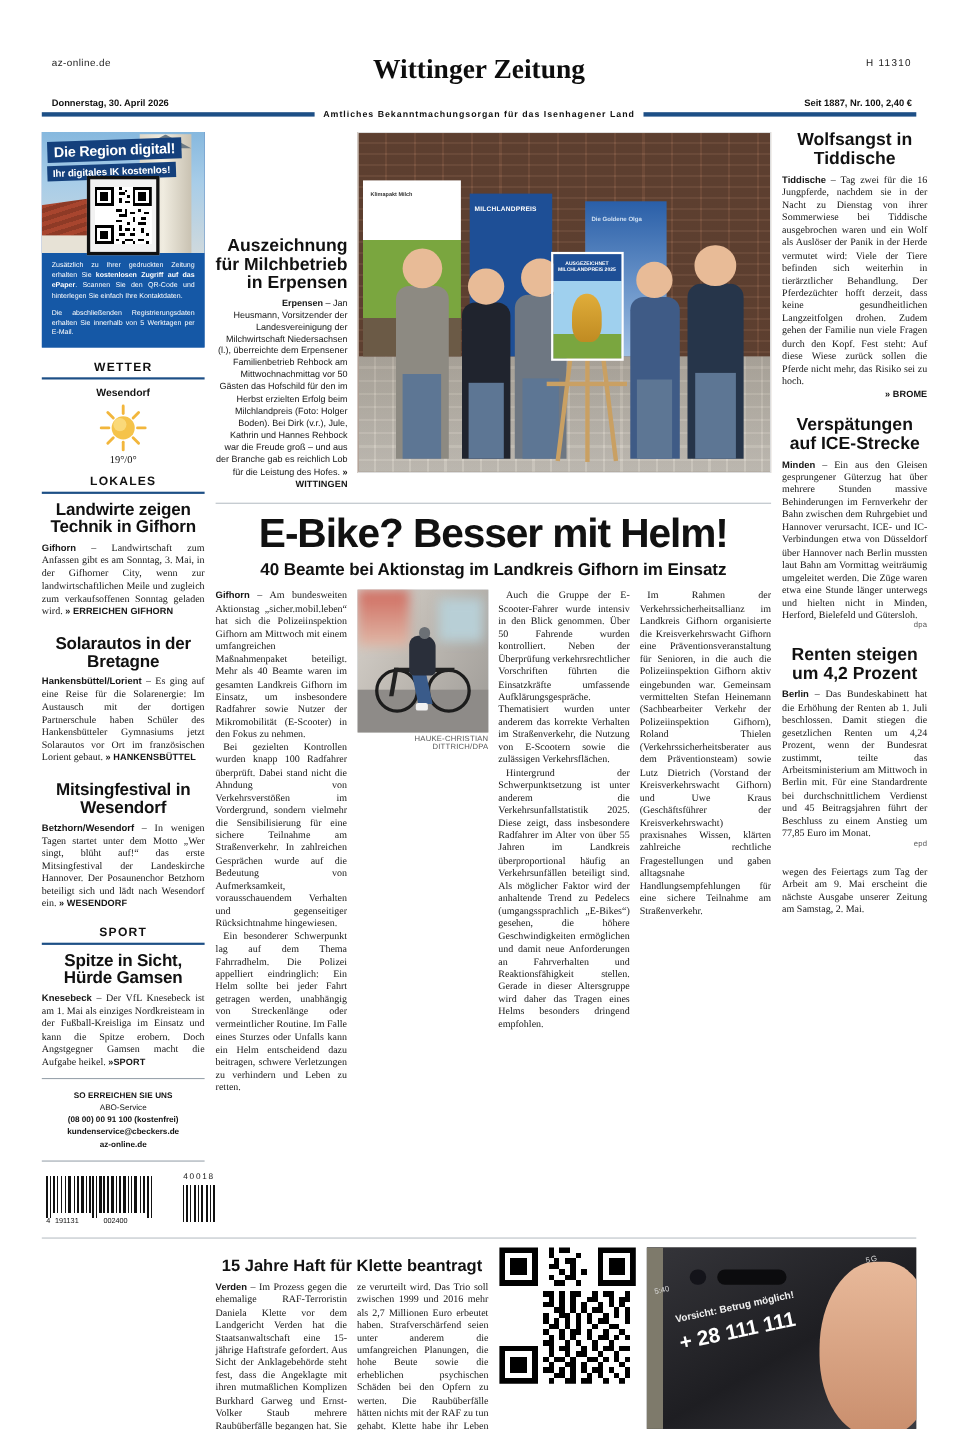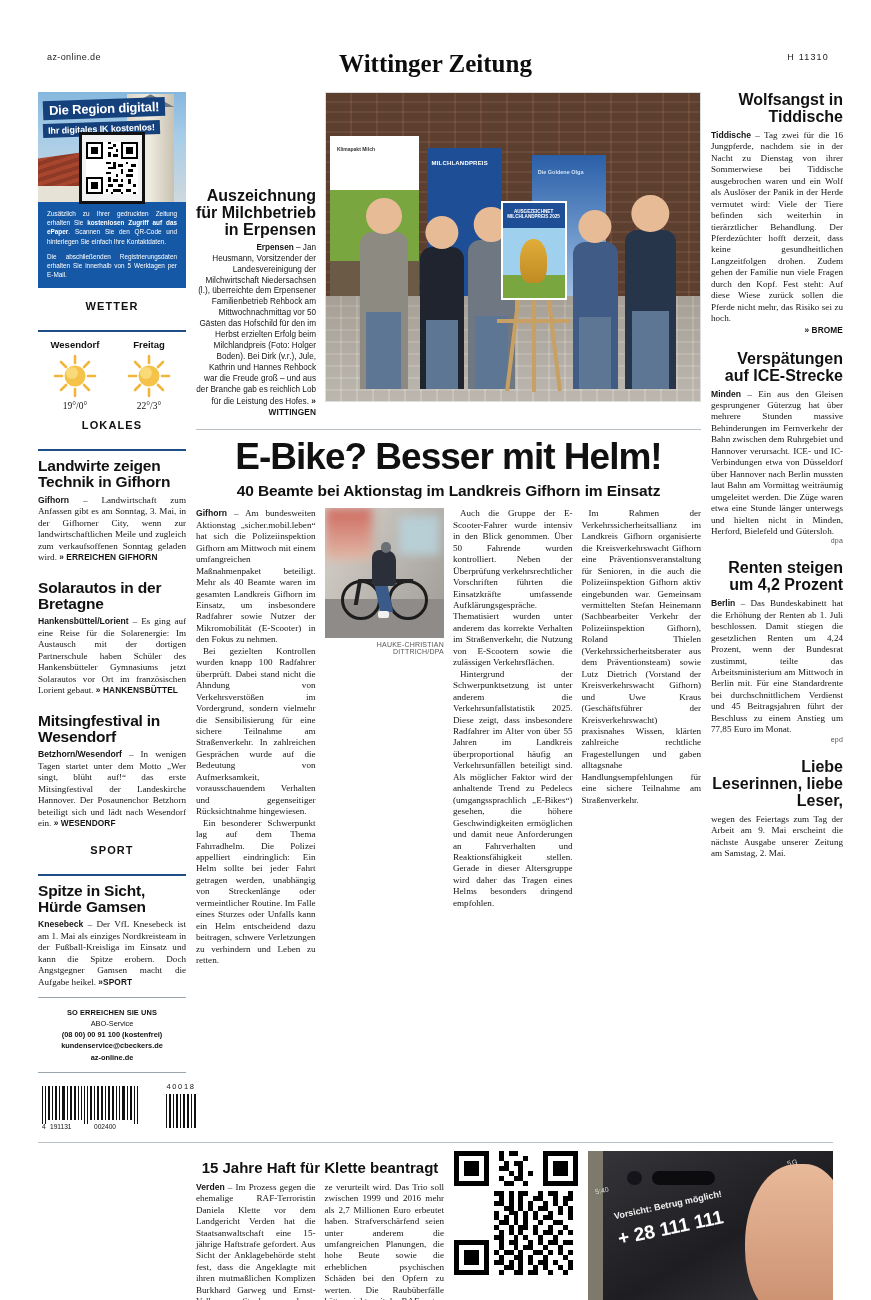--- a/index.html
+++ b/index.html
@@ -45,24 +45,24 @@
   
   .grid { position:relative; padding: 14px 38px 0 38px; }
   .cols { display:flex; gap:10px; }
   .col-left { width: 148px; flex:none; }
   .col-mid  { width: 505px; flex:none; }
   .col-right{ width: 132px; flex:none; }
 
   
   .sec-head {
     text-align:center; font-size:11px; font-weight:700; letter-spacing:1.1px;
-    border-bottom: 2.5px solid #1d4f86; padding-bottom:18px; margin-bottom:7px; color:#111;
+    border-bottom: 2.5px solid #1d4f86; padding-bottom:3px; margin-bottom:7px; color:#111;
   }
-  .hl-s { font-size:15.5px; line-height:1.06; font-weight:700; text-align:left; margin: 0 0 4px 0; color:#111; letter-spacing:-.2px;}
-  .hl-m { font-size:16px; line-height:1.06; font-weight:700; text-align:right; margin: 0 0 4px 0; color:#111; }
+  .hl-s { font-size:15.5px; line-height:1.06; font-weight:700; text-align:center; margin: 0 0 4px 0; color:#111; letter-spacing:-.2px;}
+  .hl-m { font-size:16px; line-height:1.06; font-weight:700; text-align:center; margin: 0 0 4px 0; color:#111; }
   .body-serif {
     font-family:"Liberation Serif", serif;
     font-size:9.1px; line-height:1.26; text-align:justify; color:#151515;
     hyphens:auto; -webkit-hyphens:auto;
   }
   .body-serif .lead { font-family:"Liberation Sans", sans-serif; font-weight:700; font-size:8.6px; }
   .ref { font-family:"Liberation Sans", sans-serif; font-weight:700; font-size:8.3px; letter-spacing:.1px;text-align:center;}
   .credit { font-family:"Liberation Sans", sans-serif; font-size:7px; color:#555; text-align:right; letter-spacing:.2px;}
   .gap-m { height:16px; }
   .hr-thin { border:0; border-top:1px solid #9aa4ad; margin:9px 0; }
@@ -188,20 +188,29 @@
 </style>
 </head>
 <body>
 
 <div class="page">
 
   <div class="masthead">
     <div class="mh-url">az-online.de</div>
     <div class="mh-code">H 11310</div>
     <div class="mh-sub">Wittinger Zeitung</div>
+    <div class="mh-bar">
+      <div class="mh-date">Donnerstag, 30. April 2026</div>
+      <div class="mh-issue">Seit 1887, Nr. 100, 2,40 €</div>
+      <div class="mh-rule">
+        <div class="ln"></div>
+        <div class="tx">Amtliches Bekanntmachungsorgan für das Isenhagener Land</div>
+        <div class="ln"></div>
+      </div>
+    </div>
   </div>
 
   <div class="grid">
     <div class="cols">
 
       <div class="col-left">
 
         <div class="ad-box">
           <div class="ad-photo">
             <div class="ad-tower"></div>
@@ -280,40 +289,20 @@
                     <line x1="32" y1="32" x2="37" y2="37"></line>
                   <line x1="37" y1="9" x2="32" y2="14"></line>
                     <line x1="14" y1="32" x2="9" y2="37"></line>
                 </g>
                 <circle cx="23" cy="23" r="10.5" fill="#f5c34a"></circle>
                 <circle cx="20" cy="20" r="6" fill="#fbe08a" opacity=".75"></circle>
               </svg>
             </div>
             <div class="wx-temp">19°/0°</div>
           </div>
-          <div class="wx-day">
-            <div class="wx-name">Freitag</div>
-            <div class="wx-sun">
-              <svg viewBox="0 0 46 46" width="46" height="46" aria-hidden="true">
-                <g stroke="#f2b63c" stroke-width="2.6" stroke-linecap="round">
-                  <line x1="23" y1="3" x2="23" y2="10"></line>
-                    <line x1="23" y1="36" x2="23" y2="43"></line>
-                  <line x1="3" y1="23" x2="10" y2="23"></line>
-                    <line x1="36" y1="23" x2="43" y2="23"></line>
-                  <line x1="9" y1="9" x2="14" y2="14"></line>
-                    <line x1="32" y1="32" x2="37" y2="37"></line>
-                  <line x1="37" y1="9" x2="32" y2="14"></line>
-                    <line x1="14" y1="32" x2="9" y2="37"></line>
-                </g>
-                <circle cx="23" cy="23" r="10.5" fill="#f5c34a"></circle>
-                <circle cx="20" cy="20" r="6" fill="#fbe08a" opacity=".75"></circle>
-              </svg>
-            </div>
-            <div class="wx-temp">22°/3°</div>
-          </div>
         </div>
 
         <div style="height:8px"></div>
         <div class="sec-head">LOKALES</div>
 
         <div>
           <div class="hl-s">Landwirte zeigen Technik in Gifhorn</div>
           <div class="body-serif"><span class="lead">Gifhorn</span><span> – Landwirtschaft zum Anfassen gibt es am Sonntag, 3. Mai, in der Gifhorner City, wenn zur landwirtschaftlichen Meile und zugleich zum verkaufsoffenen Sonntag geladen wird.</span> <span class="ref">» ERREICHEN GIFHORN</span></div>
         </div>
 
@@ -528,21 +517,20 @@
 
         <div class="gap-m"></div>
         <div>
           <div class="hl-m">Renten steigen um 4,2 Prozent</div>
           <div class="body-serif"><span class="lead">Berlin</span><span> – Das Bundeskabinett hat die Erhöhung der Renten ab 1. Juli beschlossen. Damit stiegen die gesetzlichen Renten um 4,24 Prozent, wenn der Bundesrat zustimmt, teilte das Arbeitsministerium am Mittwoch in Berlin mit. Für eine Standardrente bei durchschnittlichem Verdienst und 45 Beitragsjahren führt der Beschluss zu einem Anstieg um 77,85 Euro im Monat.</span></div>
           <div class="credit">epd</div>
         </div>
 
         <div class="gap-m"></div>
         <div>
-          <div class="hl-m">Liebe Leserinnen, liebe Leser,</div>
           <div class="body-serif">wegen des Feiertags zum Tag der Arbeit am 9. Mai erscheint die nächste Ausgabe unserer Zeitung am Samstag, 2. Mai.</div>
         </div>
       </div>
     </div>
 
     <hr class="hr-grey" style="margin:12px 0 8px 0">
 
     <div style="display:flex; gap:10px;">
 
       <div style="width:148px; flex:none;"></div>

